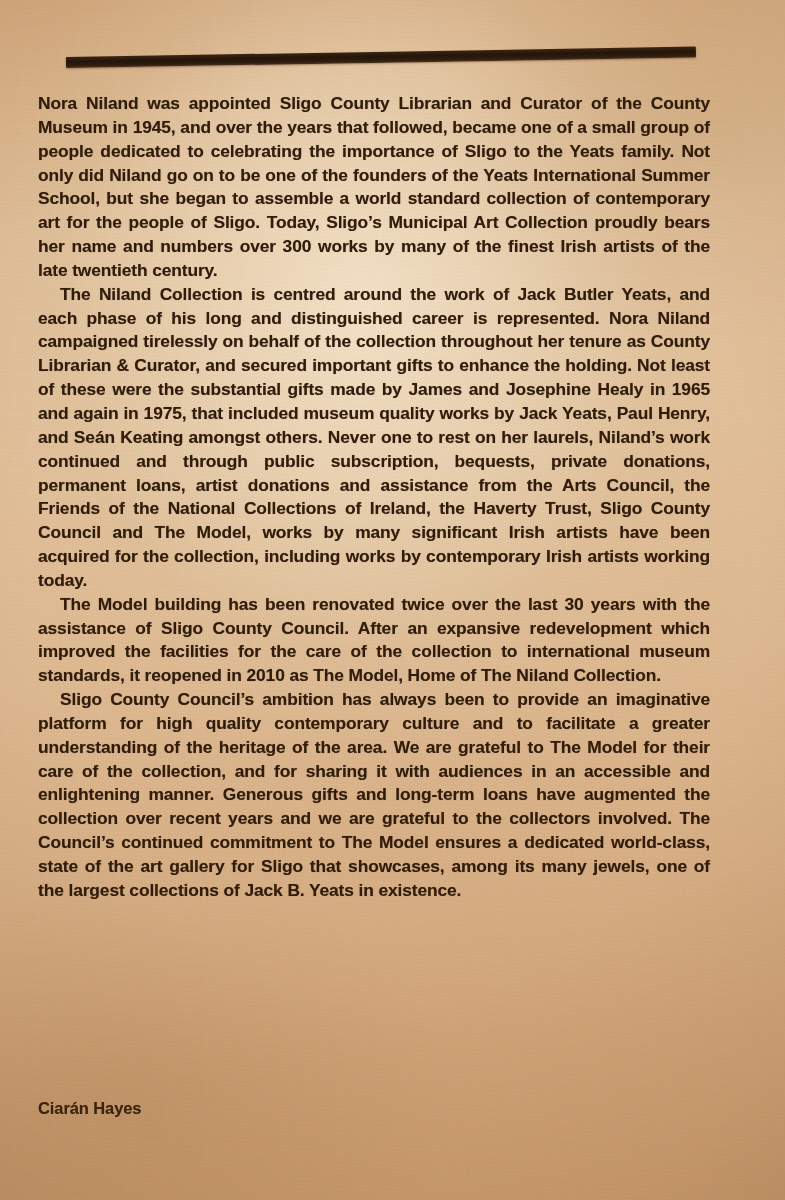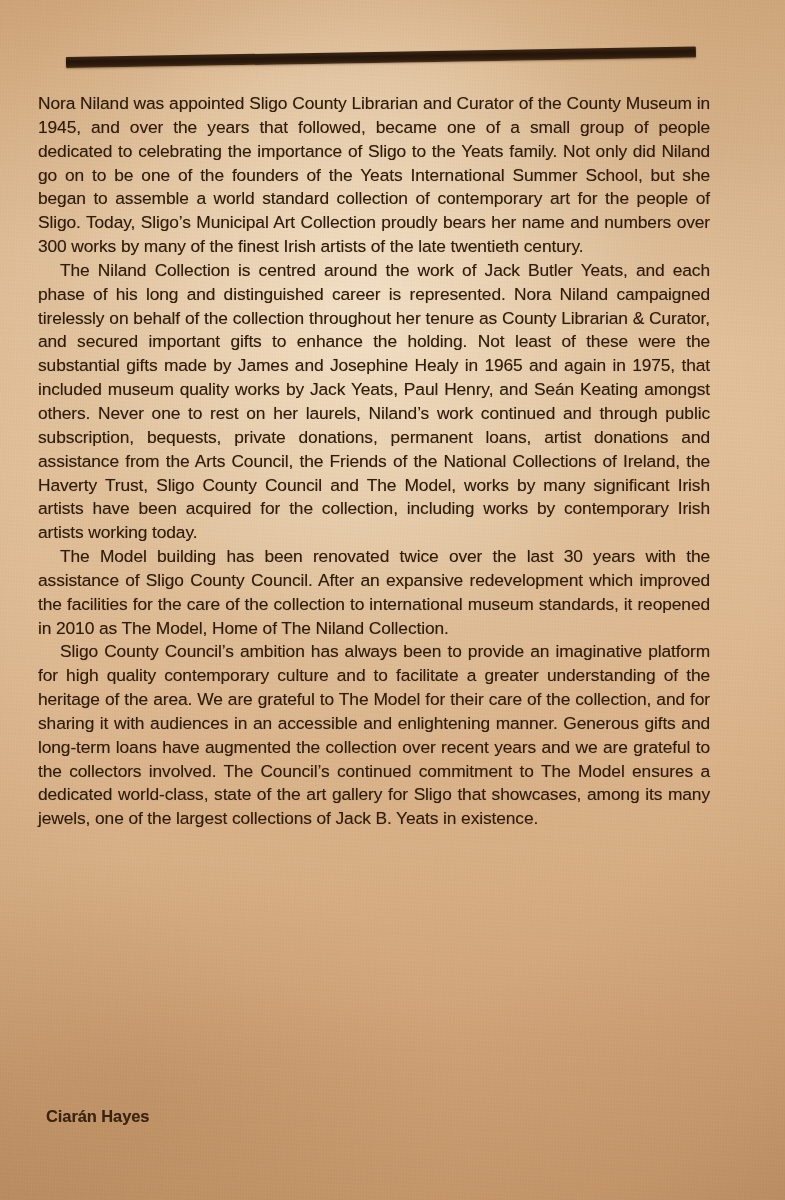--- a/index.html
+++ b/index.html
@@ -107,37 +107,37 @@
     top: 92px;
     width: 672px;
   }
 
   .para {
     margin: 0;
     text-align: justify;
     text-justify: inter-word;
     font-size: 17.4px;
     line-height: 23.85px;
-    font-weight: 400;
+    font-weight: 700;
     letter-spacing: -0.12px;
     color: #2f1c0b;
     text-shadow: 0 0 0.7px rgba(60,34,14,0.45);
   }
   .para + .para { text-indent: 22px; }
   .para:last-of-type { text-align: justify; }
 
   
   #signature {
     position: absolute;
     left: 38px;
     top: 1098px;
     width: 500px;
   }
   #sig-name {
-    margin: 8px;
+    margin: 0;
     font-size: 16.5px;
     line-height: 20px;
     font-weight: 700;
     letter-spacing: -0.1px;
     color: #3a2411;
     text-shadow: 0 0 0.6px rgba(60,34,14,0.4);
   }
   #sig-role {
     margin: 3px 0 0 0;
     font-size: 19px;

